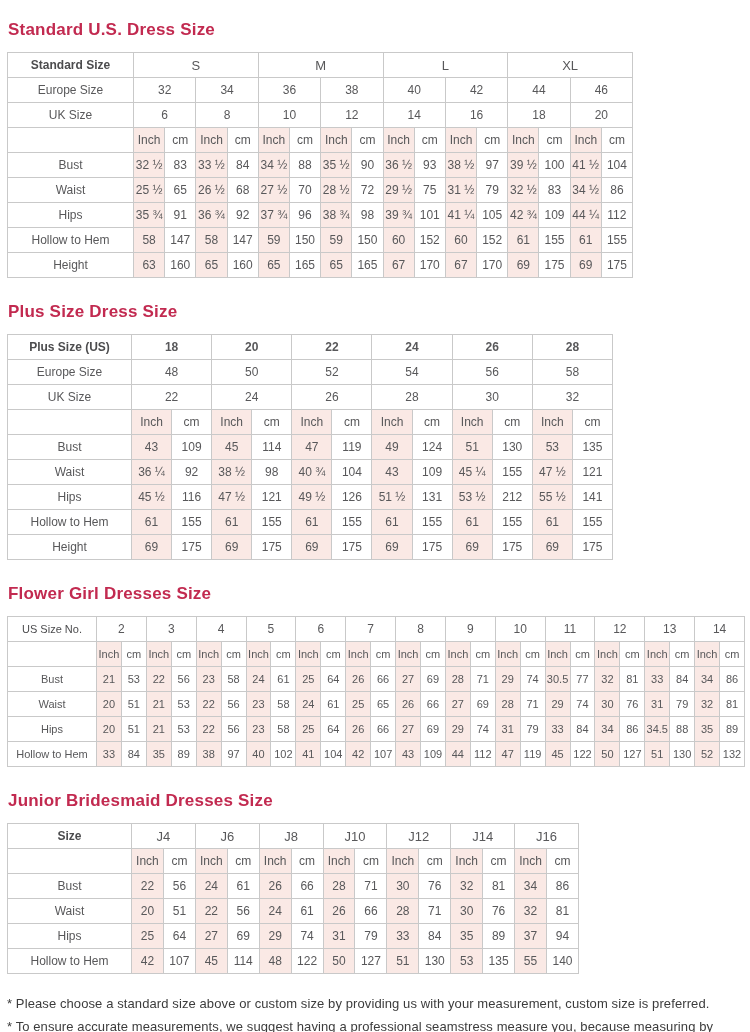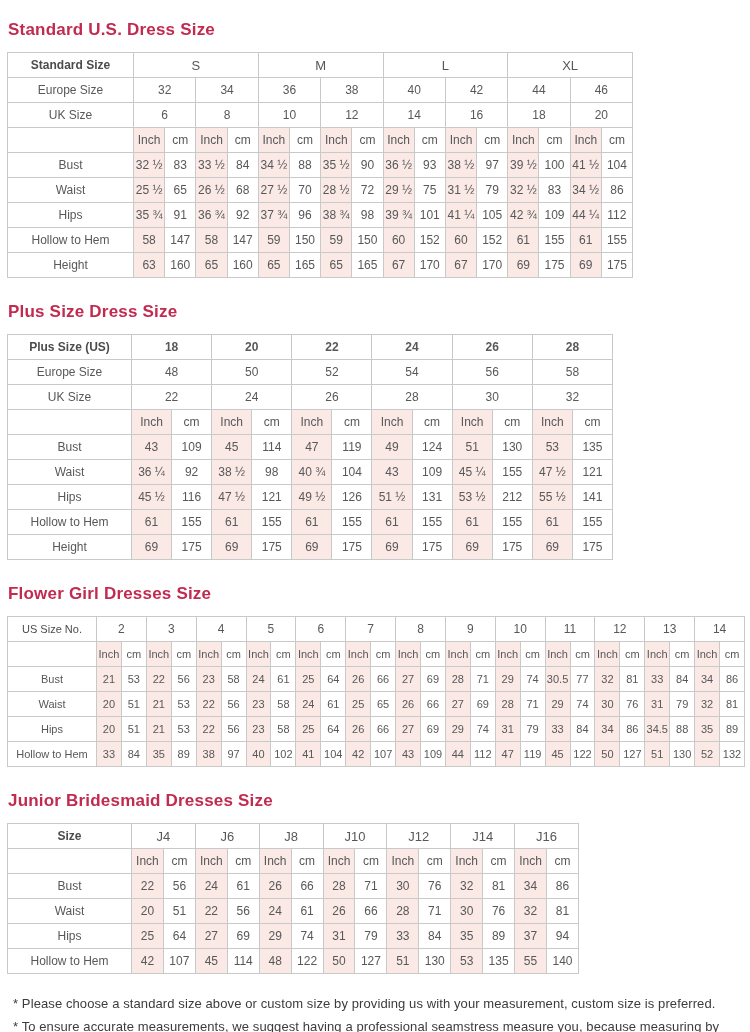--- a/index.html
+++ b/index.html
@@ -43,21 +43,21 @@
   .table-2{width:738px;} .table-2 .label-col{width:89px;}
   .table-2 td,.table-2 th{font-size:11px;padding:0;}
   .table-2 .header-cell{font-size:12px;}
   .table-2 .header-label{font-weight:normal;}
   .table-3{width:572px;} .table-3 .label-col{width:124px;}
   .footnotes{margin-top:20px;}
   .footnote{
     font-size:13px;
     color:var(--note);
     line-height:1.6;
-    margin:2px 6px;
+    margin:2px 0;
     letter-spacing:.1px;
   }
 </style>
 </head>
 <body>
 
 <div class="page">
 
   <div class="section">
     <h2 class="section-title">Standard U.S. Dress Size</h2>

